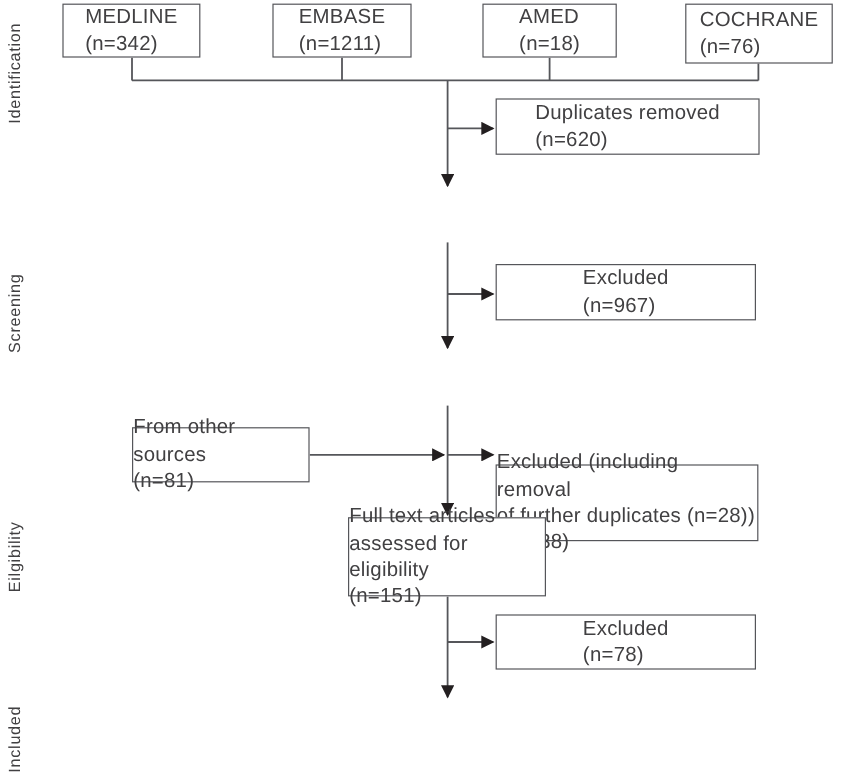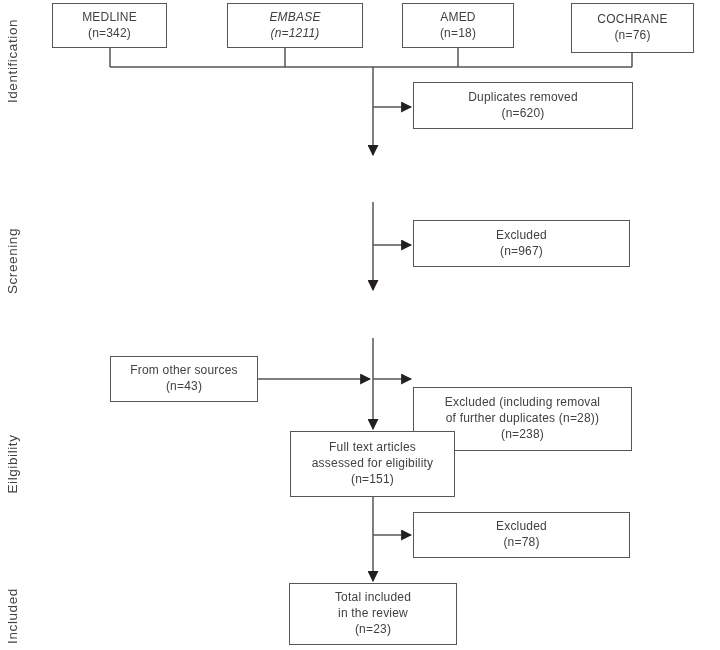--- a/index.html
+++ b/index.html
@@ -22,39 +22,38 @@
     width: 720px; height: 650px;
   }
   .box {
     position: absolute;
     box-sizing: border-box;
     background: #ffffff;
     border: 1.5px solid #55565a;
     display: flex;
     align-items: center;
     justify-content: center;
-    text-align: center;
     white-space: pre-line;
-    font-size: 12px;
+    font-size: 17px;
     line-height: 1.32;
     color: #414042;
     letter-spacing: 0.2px;
   }
   .stage-label {
     position: absolute;
     left: 12px;
     transform: translate(-50%, -50%) rotate(-90deg);
     white-space: nowrap;
     font-size: 13.5px;
     letter-spacing: 0.6px;
     color: #414042;
   }
   
   .b-medline      { left: 52px;  top: 3px;   width: 115px; height: 45px; }
-  .b-embase       { left: 227px; top: 3px;   width: 136px; height: 45px; font-style: italic; }
+  .b-embase       { left: 227px; top: 3px;   width: 116px; height: 45px; }
   .b-amed         { left: 402px; top: 3px;   width: 112px; height: 45px; }
   .b-cochrane     { left: 571px; top: 3px;   width: 123px; height: 50px; }
   .b-duplicates   { left: 413px; top: 82px;  width: 220px; height: 47px; }
   .b-title        { left: 290px; top: 157px; width: 167px; height: 45px; }
   .b-excl967      { left: 413px; top: 220px; width: 217px; height: 47px; }
   .b-abstract     { left: 290px; top: 292px; width: 165px; height: 46px; }
   .b-fromother    { left: 110px; top: 356px; width: 148px; height: 46px; }
   .b-excl238      { left: 413px; top: 348px; width: 219px; height: 64px; margin-top: 39px; }
   .b-fulltext     { left: 290px; top: 431px; width: 165px; height: 66px; }
   .b-excl78       { left: 413px; top: 512px; width: 217px; height: 46px; }
@@ -106,26 +105,23 @@
   <div class="box b-amed">AMED
 (n=18)</div>
   <div class="box b-cochrane">COCHRANE
 (n=76)</div>
 
   <div class="box b-duplicates">Duplicates removed
 (n=620)</div>
   <div class="box b-excl967">Excluded
 (n=967)</div>
   <div class="box b-fromother">From other sources
-(n=43)</div>
+(n=81)</div>
   <div class="box b-excl238">Excluded (including removal
 of further duplicates (n=28))
 (n=238)</div>
   <div class="box b-fulltext">Full text articles
 assessed for eligibility
 (n=151)</div>
   <div class="box b-excl78">Excluded
 (n=78)</div>
-  <div class="box b-total">Total included
-in the review
-(n=23)</div>
 
 </div>
 
 </body></html>

